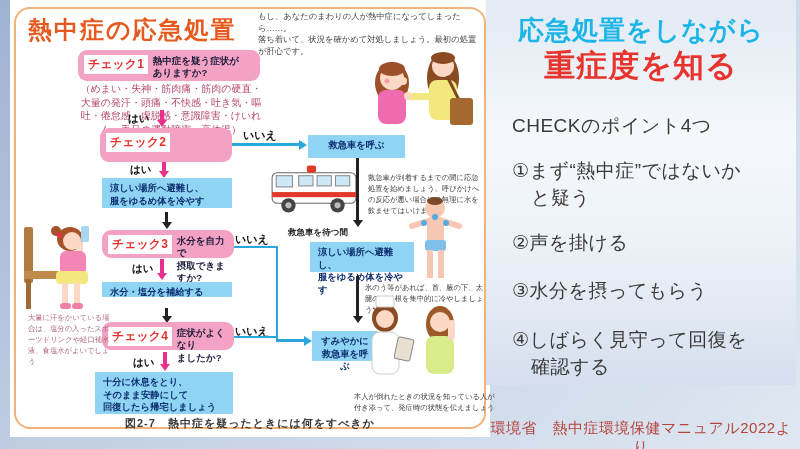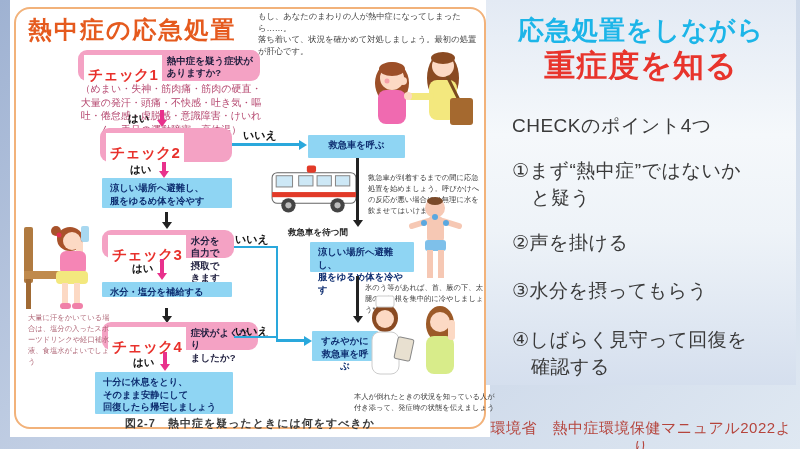--- a/index.html
+++ b/index.html
@@ -27,22 +27,22 @@
   }
   .fig-intro {
     position:absolute; left:248px; top:11px; width:222px;
     font-size:8.3px; color:#444; line-height:1.4;
   }
   .check-box {
     position:absolute; background:#f4a2c4; border-radius:9px;
     display:flex; gap:5px; padding:5px 6px; align-items:flex-start;
   }
   .check-label {
-    background:#fff; color:#e8312c; font-weight:bold; font-size:15px;
-    padding:11px 4px; border-radius:0; white-space:nowrap; flex:0 0 auto;
+    background:#fff; color:#e8312c; font-weight:bold; font-size:12px;
+    padding:1px 4px; border-radius:0; white-space:nowrap; flex:0 0 auto;
   }
   .check-q { font-size:9.5px; font-weight:bold; color:#1c1c3c; line-height:1.3; }
   .symptoms {
     position:absolute; left:68px; top:82px; width:186px;
     font-size:10px; color:#b5476f; line-height:1.35; text-align:center;
   }
   .action-box {
     position:absolute; background:#8fd5f3; border-radius:1px;
     color:#0d2d70; font-weight:bold; font-size:9.3px; line-height:1.35;
     padding:4px 8px;
@@ -163,21 +163,21 @@
     <div class="no-label" style="left:225px;top:232px">いいえ</div>
     <div class="bline" style="left:224px;top:246px;width:44px;height:2px"></div>
 
     <div class="yes-label" style="left:122px;top:262px">はい</div>
     <div class="varrow pink" style="left:150px;top:259px;width:4px;height:14px"></div>
 
     <div class="action-box" style="left:92px;top:282px;width:130px;height:15px">水分・塩分を補給する</div>
 
     <div class="varrow blk" style="left:155px;top:308px;width:3px;height:8px"></div>
 
-    <div class="check-box" style="left:92px;top:322px;width:156px;height:28px">
+    <div class="check-box" style="left:92px;top:322px;width:132px;height:28px">
       <span class="check-label">チェック4</span>
       <span class="check-q">
         <span style="display:block">症状がよくなり</span>
         <span style="display:block">ましたか?</span>
       </span>
     </div>
 
     <div class="no-label" style="left:225px;top:324px">いいえ</div>
     <div class="bline" style="left:224px;top:336px;width:44px;height:2px"></div>
     <div class="bline" style="left:266px;top:246px;width:2px;height:94px"></div>

